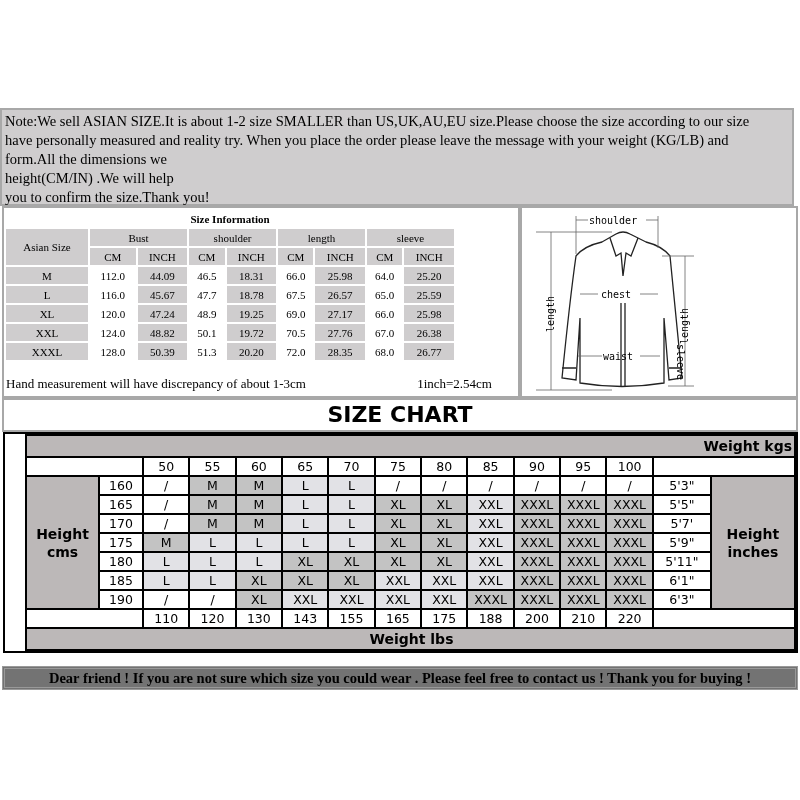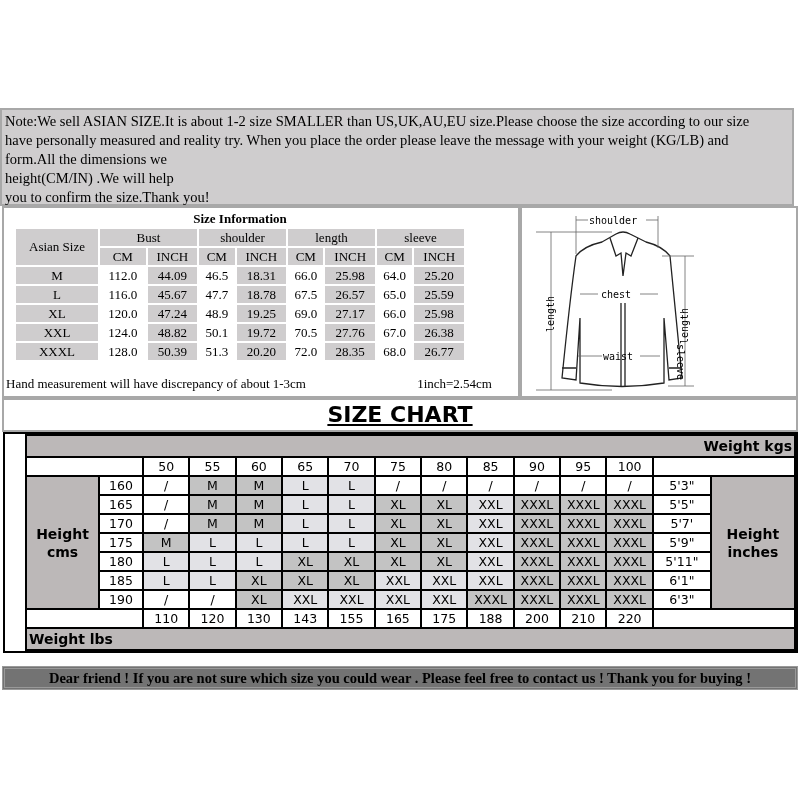--- a/index.html
+++ b/index.html
@@ -1,27 +1,27 @@
 <!DOCTYPE html>
 <html><head>
 <meta charset="utf-8">
 <style>
   html,body{margin:0;padding:0;background:#fff;}
   body{width:800px;height:800px;position:relative;overflow:hidden;font-family:"Liberation Serif",serif;color:#000;}
   .note{position:absolute;left:0;top:108px;width:794px;height:98px;background:#cfcdce;border:2px solid #a8a8a8;box-sizing:border-box;font-size:14.5px;line-height:19px;padding:2px 3px;}
   .note div{white-space:nowrap;}
   .info-wrap{position:absolute;left:2px;top:206px;width:518px;height:192px;border:2px solid #a8a8a8;box-sizing:border-box;background:#fff;}
-  table.info{border-collapse:separate;border-spacing:2px;width:452px;font-size:13px;text-align:center;margin-left:10px;}
+  table.info{border-collapse:separate;border-spacing:2px;width:452px;font-size:11px;text-align:center;margin-left:0px;}
   table.info td{background:#cfcdce;height:17px;padding:0;}
   table.info td.w{background:#fff;}
   table.info td.title{background:#fff;font-weight:bold;}
   .info-foot{position:absolute;left:2px;top:168px;width:506px;font-size:13px;display:flex;justify-content:space-between;}
   .info-foot span:last-child{margin-right:20px;margin-left:35px;}
   .shirt-wrap{position:absolute;left:520px;top:206px;width:278px;height:192px;border:2px solid #a8a8a8;box-sizing:border-box;background:#fff;}
-  .chart-title{position:absolute;left:2px;top:398px;width:796px;height:34px;border:2px solid #a8a8a8;box-sizing:border-box;background:#fff;text-align:center;font-family:"DejaVu Sans",sans-serif;font-weight:bold;font-size:22px;line-height:30px;text-decoration:underline;}
+  .chart-title{position:absolute;left:2px;top:398px;width:796px;height:34px;border:2px solid #a8a8a8;box-sizing:border-box;background:#fff;text-align:center;font-family:"DejaVu Sans",sans-serif;font-weight:bold;font-size:22px;line-height:30px;}
   .grid{position:absolute;left:3px;top:432px;width:795px;border:2px solid #000;box-sizing:border-box;font-family:"DejaVu Sans",sans-serif;font-size:12.5px;padding-left:20px;}
   .grid table{border-collapse:collapse;width:100%;table-layout:fixed;}
   .grid td{border:2px solid #000;text-align:center;height:17px;padding:0;background:#fff;}
   .grid td.band{background:#bcb8b8;font-weight:bold;font-size:14px;}
   .grid td.dk{background:#c3c3c3;}
   .grid td.lt{background:#e2e2e6;}
   .grid td.wh{background:#fff;}
   .grid td.hl{background:#bcb8b8;font-weight:bold;font-size:14px;line-height:18px;}
   .footer{position:absolute;left:2px;top:666px;width:796px;height:24px;border:3px double #999;box-sizing:border-box;background:#737373;text-align:center;font-weight:bold;font-size:14.5px;line-height:18px;}
 </style>
@@ -307,19 +307,19 @@
           <td>175</td>
           <td>188</td>
           <td>200</td>
           <td>210</td>
           <td>220</td>
           <td colspan="2"></td>
         </tr>
       </tbody>
     <tbody>
         <tr>
-          <td class="band" colspan="15" style="text-align:left;padding-left:2px;height:20px">Weight lbs</td>
+          <td class="band" colspan="15" style="text-align:center;padding-left:2px;height:20px">Weight lbs</td>
         </tr>
   </tbody>
     </table>
 </div>
 
 <div class="footer">Dear friend ! If you are not sure which size you could wear . Please feel free to contact us ! Thank you for buying !</div>
 
 </body></html>

